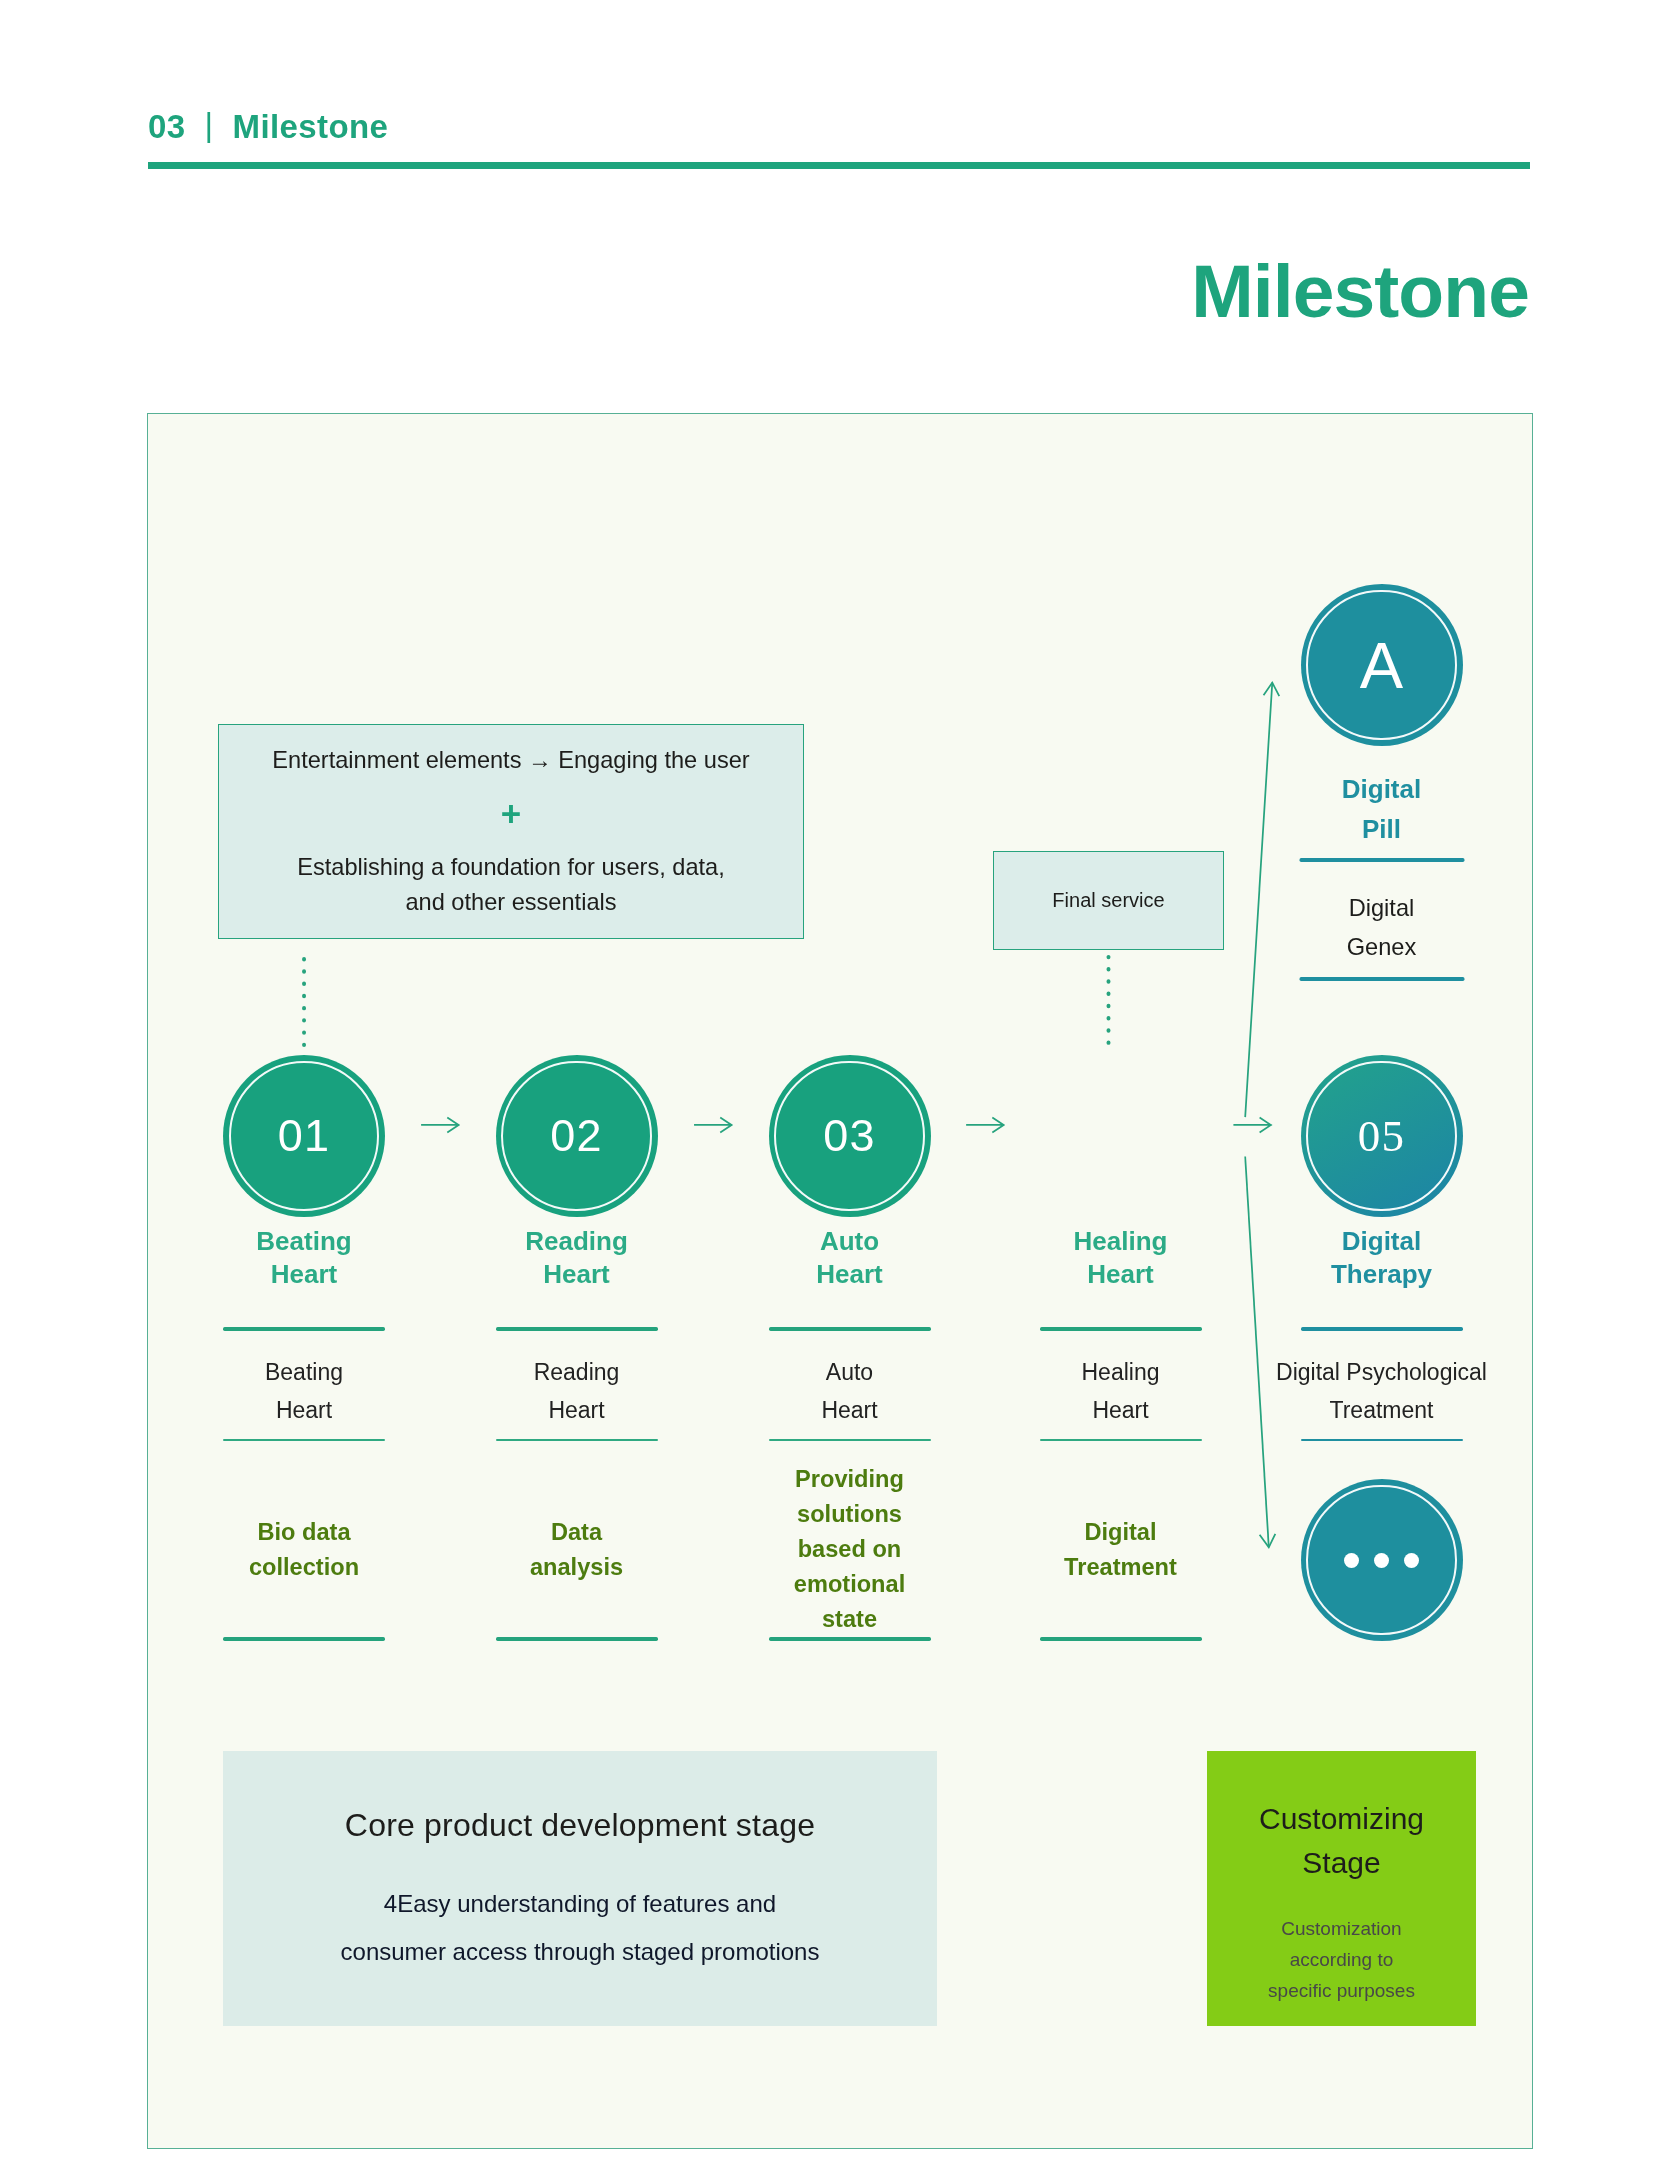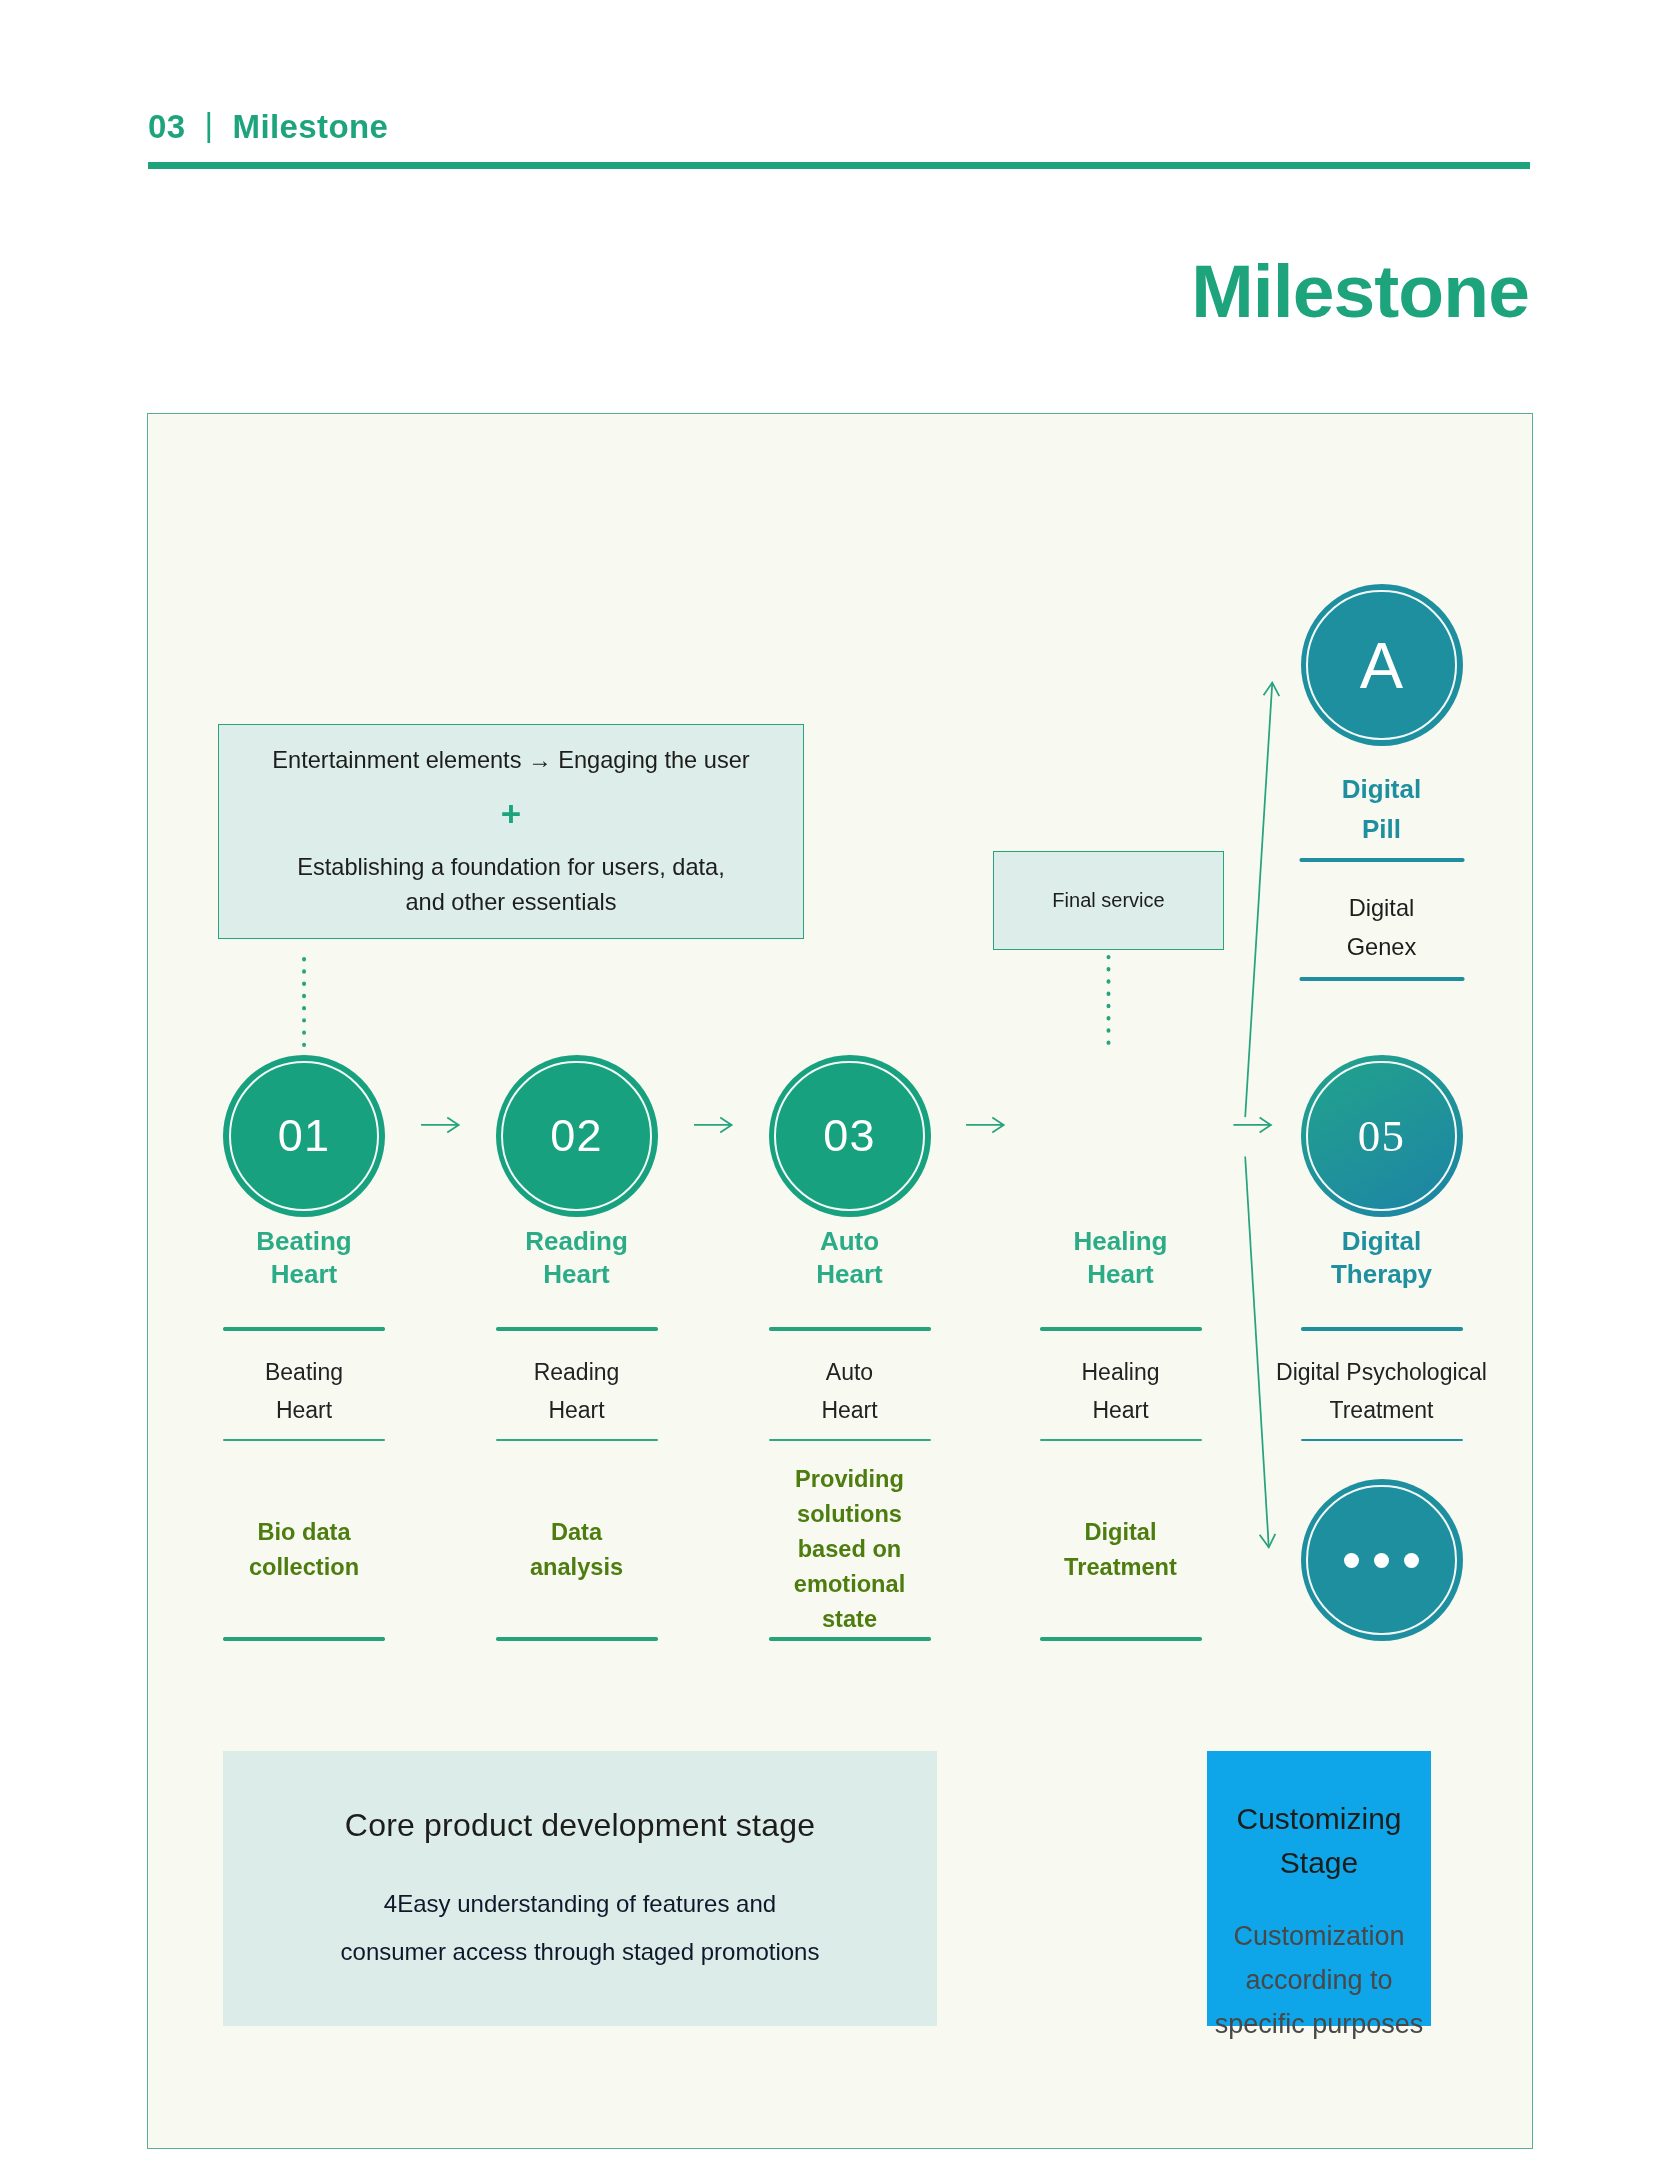--- a/index.html
+++ b/index.html
@@ -72,25 +72,25 @@
   .more-circle{top:1065px;}
   .dots{display:flex;gap:15px;}
   .dot{width:15px;height:15px;border-radius:50%;background:#fff;}
 
   
   .core-box{left:75px;top:1337px;width:714px;height:275px;background:#dcece8;
     display:flex;flex-direction:column;align-items:center;text-align:center;
     padding-top:56px;box-sizing:border-box;}
   .core-title{font-size:32px;color:#1d1d1b;letter-spacing:0.2px;}
   .core-sub{margin-top:36px;font-size:24px;color:#0f172a;line-height:2.0;white-space:pre-line;}
-  .custom-box{left:1059px;top:1337px;width:224px;height:275px;background:#0ea5e9;
+  .custom-box{left:1059px;top:1337px;width:269px;height:275px;background:#84cc16;
     display:flex;flex-direction:column;align-items:center;text-align:center;
     padding-top:46px;box-sizing:border-box;}
   .custom-title{font-size:30px;line-height:1.45;color:#1d1d1b;white-space:pre-line;}
-  .custom-sub{margin-top:30px;font-size:27px;color:#484848;line-height:1.63;white-space:pre-line;}
+  .custom-sub{margin-top:30px;font-size:19px;color:#484848;line-height:1.63;white-space:pre-line;}
 </style>
 </head>
 <body>
 
 <div class="abs header">
   <span>03</span>
     <span class="bar">|</span>
     <span>Milestone</span>
 </div>
 <div class="abs header-rule"></div>

